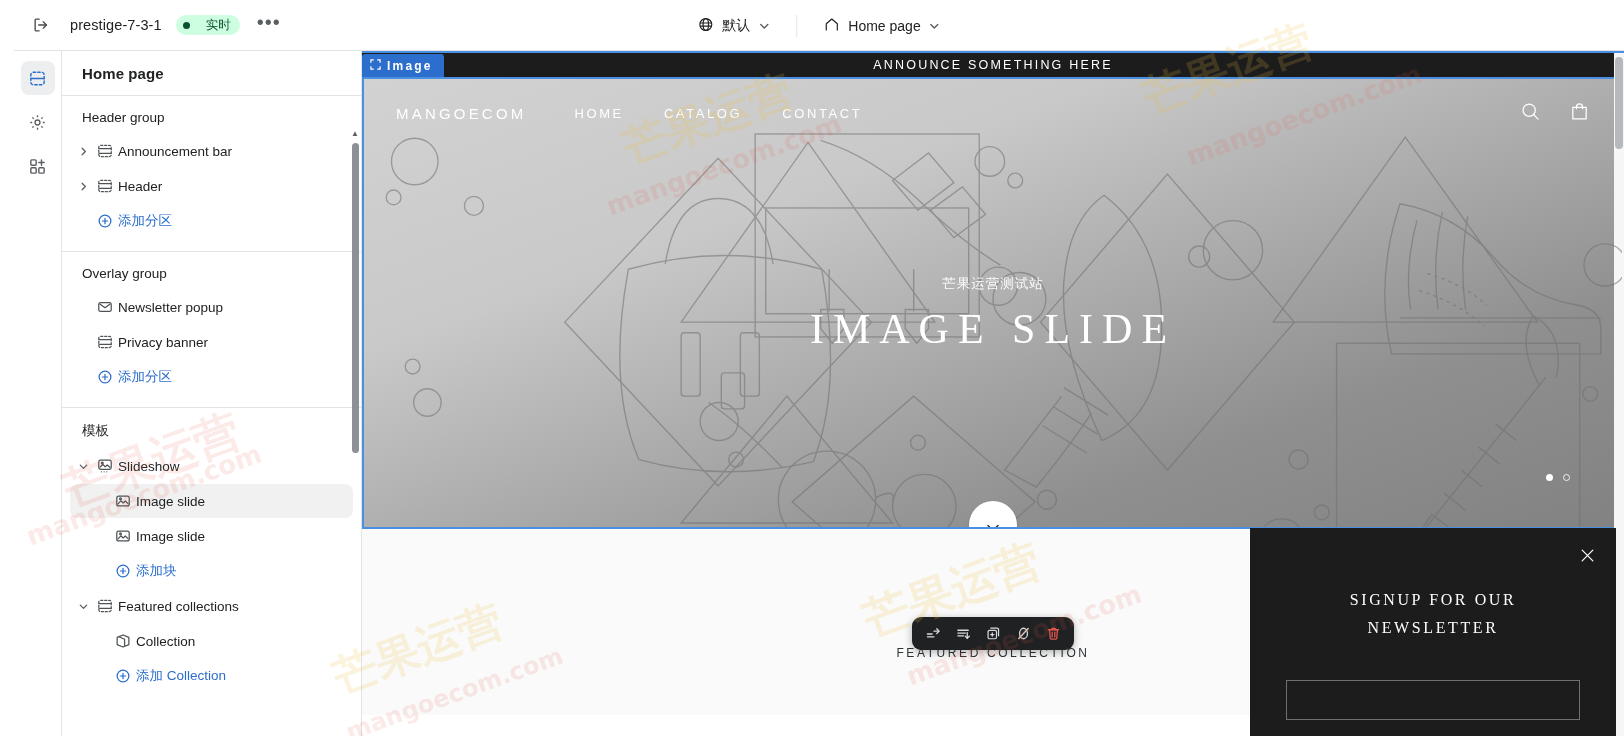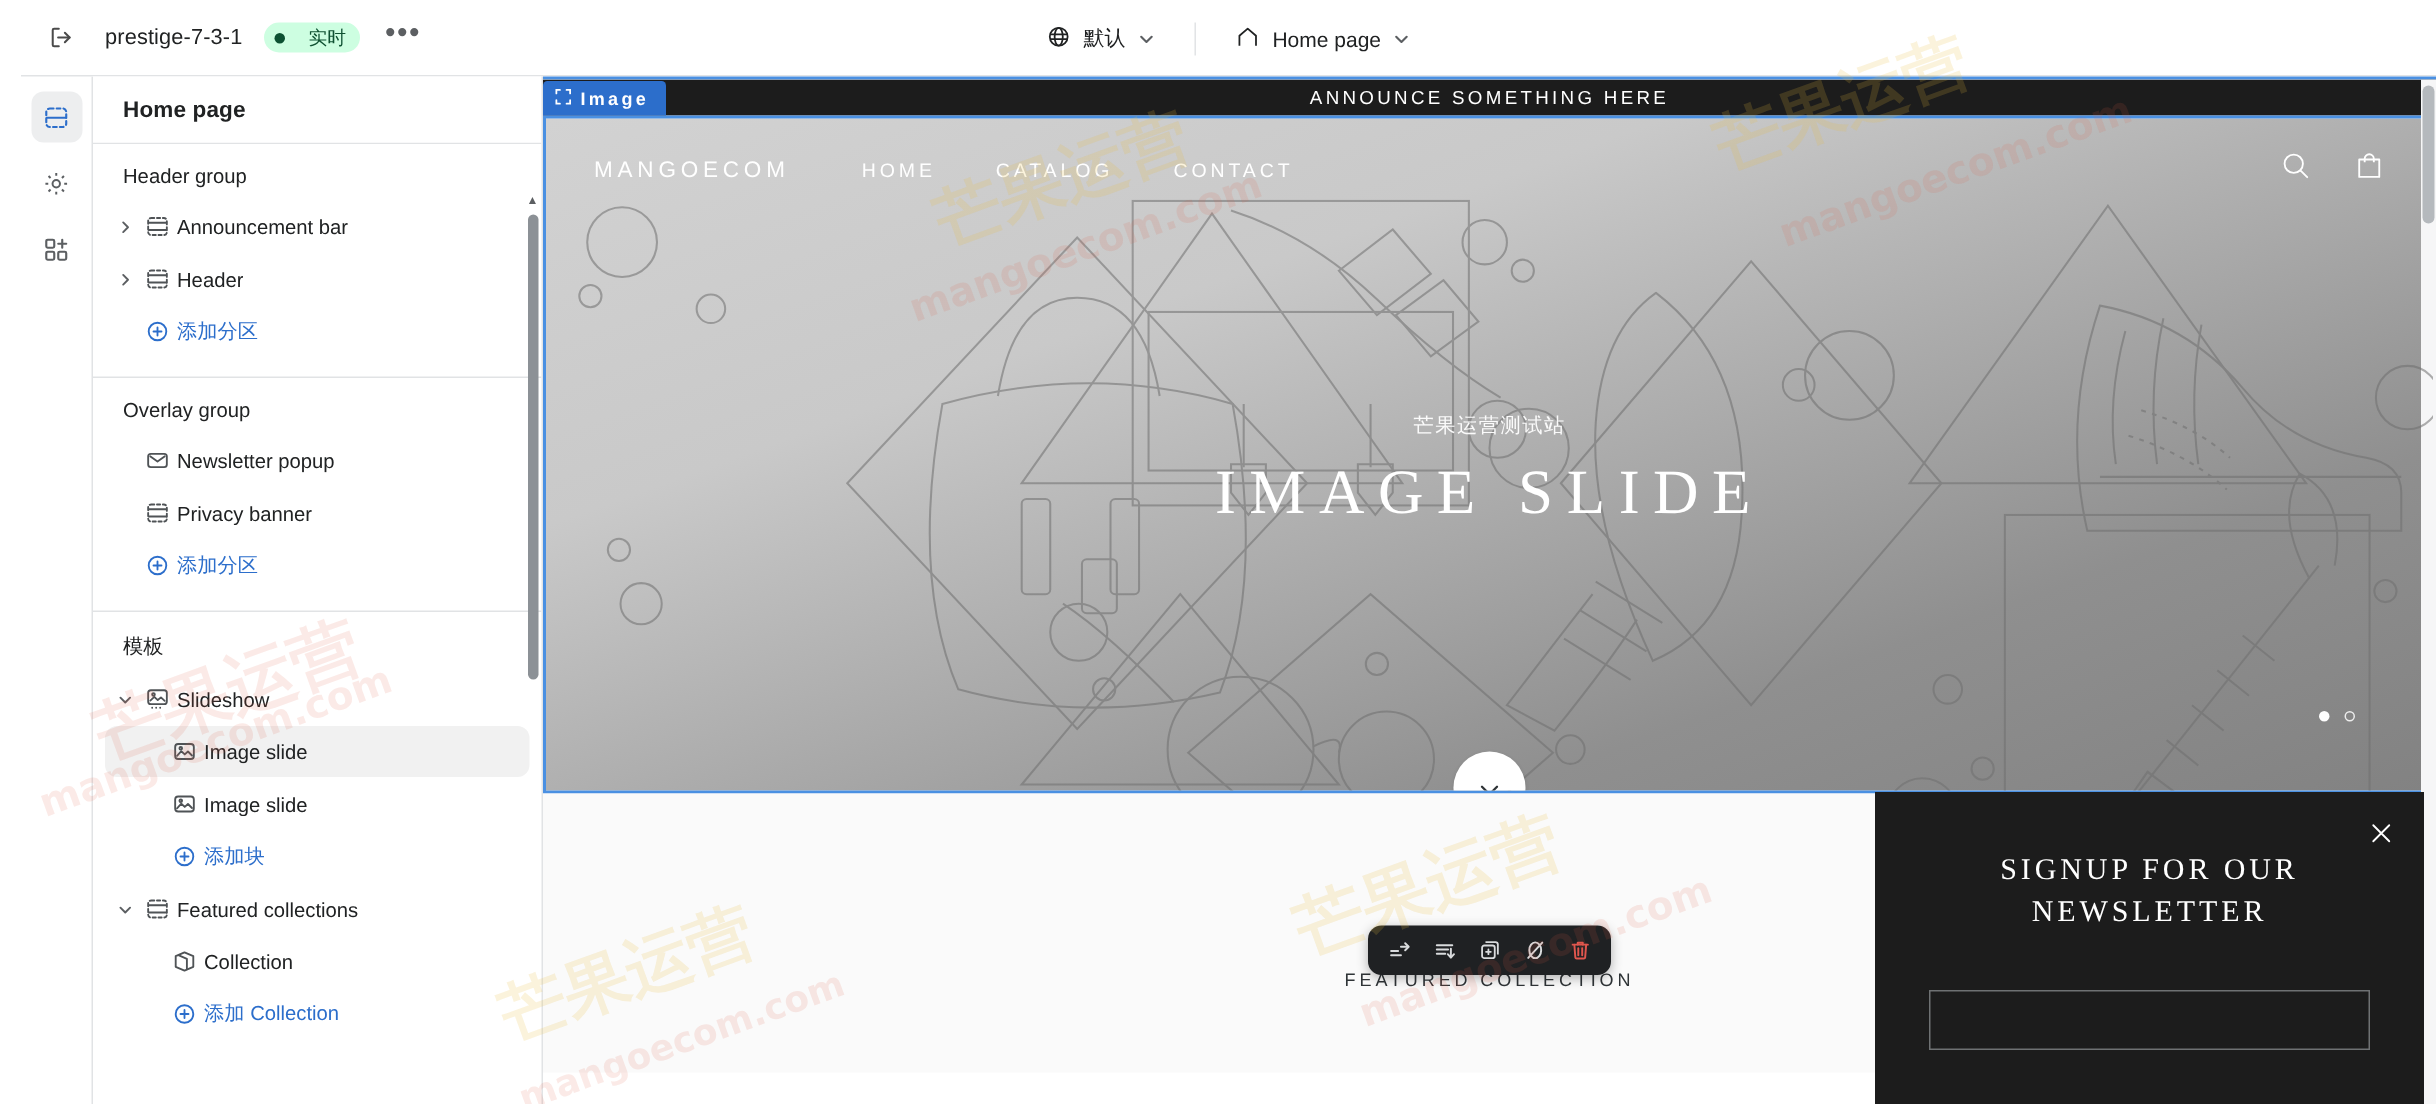--- a/index.html
+++ b/index.html
@@ -160,22 +160,23 @@
   
   .popup {
     position:absolute; right:8px; bottom:0; width:366px; background:#1c1c1c; color:#fff;
     z-index:12; padding:38px 36px 0 36px; text-align:center; height:208px;
   }
   .popup-close {
     position:absolute; top:14px; right:16px; width:26px;height:26px; display:flex;
     align-items:center; justify-content:center; color:#fff; cursor:pointer; font-size:20px;
   }
   .popup-title {
-    font-family:"Liberation Serif", serif; font-size:20px; letter-spacing:2.6px; line-height:28px;
+    font-family:"Liberation Serif", serif; font-size:16px; letter-spacing:2.6px; line-height:28px;
     margin-bottom:18px;
+    margin-top:20px;
   }
   .popup-desc { font-size:13.5px; line-height:22px; color:#eceff1; }
   .popup-input {
     margin-top:20px; height:40px; border:1px solid #6e7173; background:transparent; width:100%;
   }
 
   .wm { position:absolute; inset:0; pointer-events:none; z-index:20; overflow:hidden; }
   .wm span {
     position:absolute; font-size:38px; font-weight:800; color:rgba(222,90,70,.13);
     transform:rotate(-20deg); white-space:nowrap; font-family:"DejaVu Sans", sans-serif;

